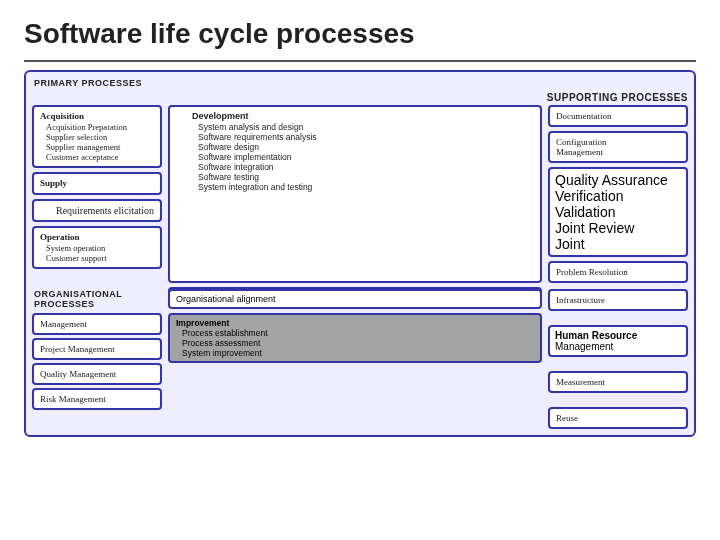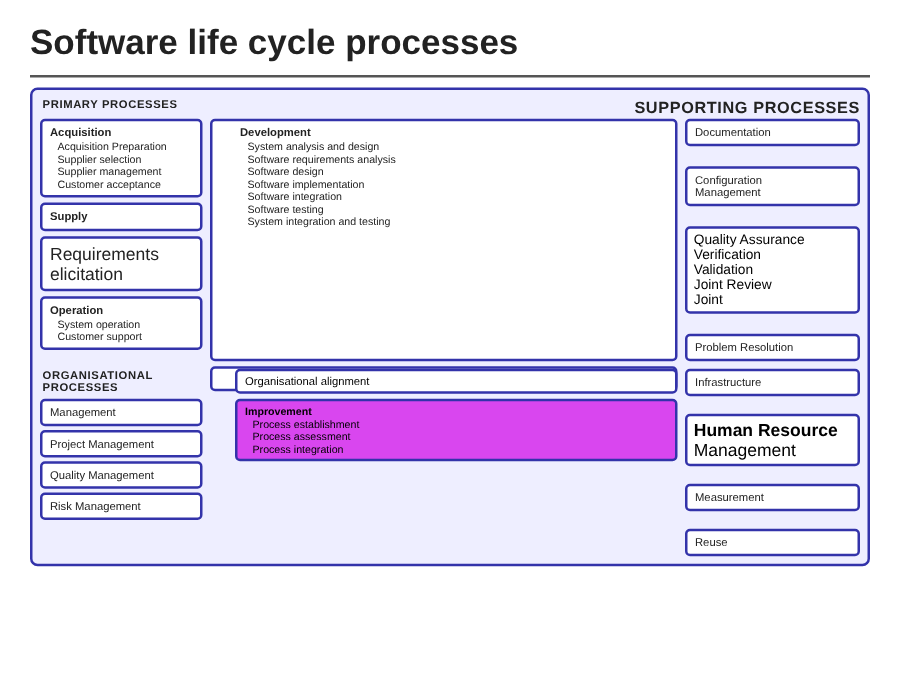--- a/index.html
+++ b/index.html
@@ -44,36 +44,38 @@
     .primary-area {
       display: flex;
       gap: 6px;
       margin-bottom: 6px;
     }
     
     .top-labels {
       display: flex;
       justify-content: space-between;
       margin-bottom: 2px;
+      flex-direction: column;
     }
     .supporting-label {
-      font-size: 13px;
+      font-size: 10px;
       font-weight: bold;
       color: #222;
       letter-spacing: 0.5px;
       text-align: right;
     }
     
     .blue-box {
       border: 2px solid #3333aa;
       border-radius: 4px;
       background: #fff;
       padding: 4px 6px;
       font-size: 9px;
       color: #222;
+      font-family: Liberation Serif, serif;
     }
     .blue-box-title {
       font-weight: bold;
       font-size: 9px;
       margin-bottom: 1px;
     }
     .blue-box-item {
       font-size: 8.5px;
       padding-left: 6px;
     }
@@ -86,21 +88,21 @@
       flex-shrink: 0;
     }
     
     .primary-middle {
       flex: 1;
     }
     
     .primary-right {
       display: flex;
       flex-direction: column;
-      gap: 16px;
+      gap: 4px;
       width: 140px;
       flex-shrink: 0;
     }
     .dev-box {
       border: 2px solid #3333aa;
       border-radius: 4px;
       background: #fff;
       padding: 4px 22px;
       font-size: 8.5px;
       color: #222;
@@ -114,52 +116,51 @@
       font-size: 9px;
       color: #222;
       margin-top: 4px;
       text-align: center;
     }
     .qa-group {
       border: 2px solid #3333aa;
       border-radius: 4px;
       background: #fff;
       padding: 3px 5px;
-      font-size: 11px;
+      font-size: 14px;
     }
     
     .org-area {
       display: flex;
       gap: 6px;
       margin-top: 4px;
     }
     .org-left {
       width: 130px;
       flex-shrink: 0;
     }
     .org-middle {
       flex: 1;
-      margin-left: 20px;
     }
     .org-right {
       width: 140px;
       flex-shrink: 0;
       display: flex;
       flex-direction: column;
       gap: 14px;
     }
     .org-items {
       display: flex;
       flex-direction: column;
       gap: 3px;
     }
     .improvement-box {
       border: 2px solid #3333aa;
       border-radius: 4px;
-      background: #d946ef;
+      background: #a3a3a3;
       padding: 3px 6px;
       font-size: 8.5px;
     }
     .imp-title {
       font-weight: bold;
       font-size: 8.5px;
     }
     .imp-item {
       font-size: 8.5px;
       padding-left: 6px;
@@ -170,21 +171,21 @@
       background: #fff;
       padding: 3px 6px;
       font-size: 9px;
       margin-bottom: 4px;
     }
     .hr-box {
       border: 2px solid #3333aa;
       border-radius: 4px;
       background: #fff;
       padding: 3px 5px;
-      font-size: 14px;
+      font-size: 10px;
     }
     .hr-title {
       font-weight: bold;
     }
   </style>
 </head>
 <body>
 
 <div class="page">
   <div class="title">Software life cycle processes</div>
@@ -207,21 +208,21 @@
           <div class="blue-box-item">Supplier selection</div>
           <div class="blue-box-item">Supplier management</div>
           <div class="blue-box-item">Customer acceptance</div>
         </div>
 
         <div class="blue-box">
           <div class="blue-box-title">Supply</div>
         </div>
 
         <div class="blue-box">
-          <div style="font-size:14px;">Requirements elicitation</div>
+          <div style="font-size:10px;text-align:right;">Requirements elicitation</div>
         </div>
 
         <div class="blue-box">
           <div class="blue-box-title">Operation</div>
           <div class="blue-box-item">System operation</div>
           <div class="blue-box-item">Customer support</div>
         </div>
       </div>
 
       <div class="primary-middle">
@@ -287,21 +288,21 @@
       </div>
 
       <div class="org-middle">
         <div class="org-align-box">
           <span>Organisational alignment</span>
         </div>
         <div class="improvement-box">
           <div class="imp-title">Improvement</div>
           <div class="imp-item">Process establishment</div>
           <div class="imp-item">Process assessment</div>
-          <div class="imp-item">Process integration</div>
+          <div class="imp-item">System improvement</div>
         </div>
       </div>
 
       <div class="org-right">
         <div class="blue-box">
           <span>Infrastructure</span>
         </div>
         <div class="hr-box">
           <div class="hr-title">Human Resource</div>
           <div>Management</div>

